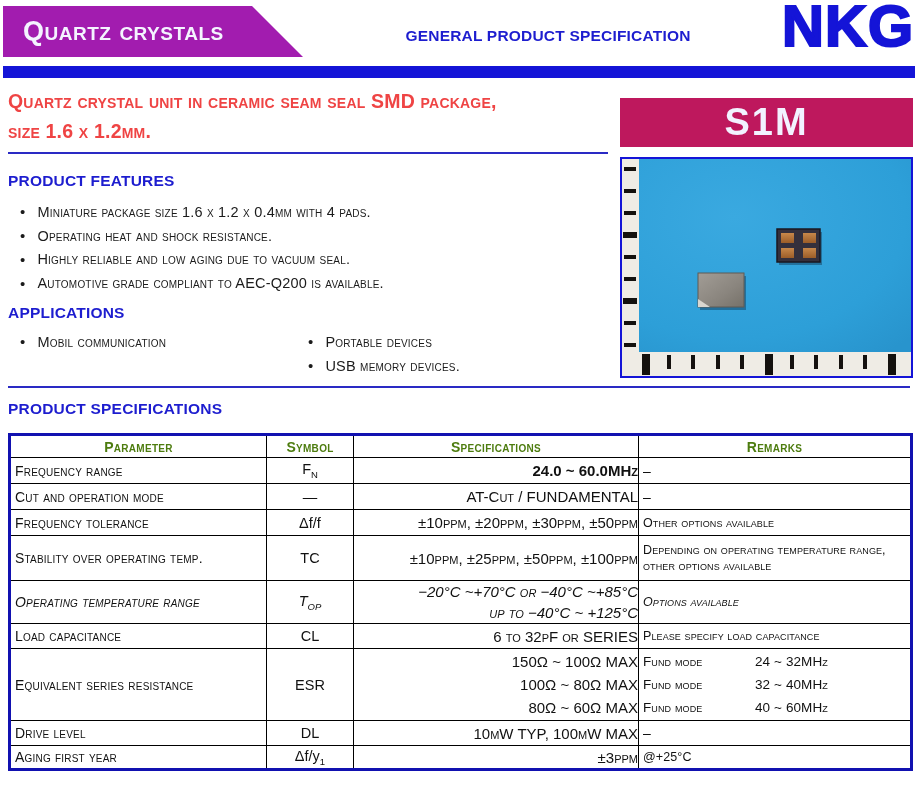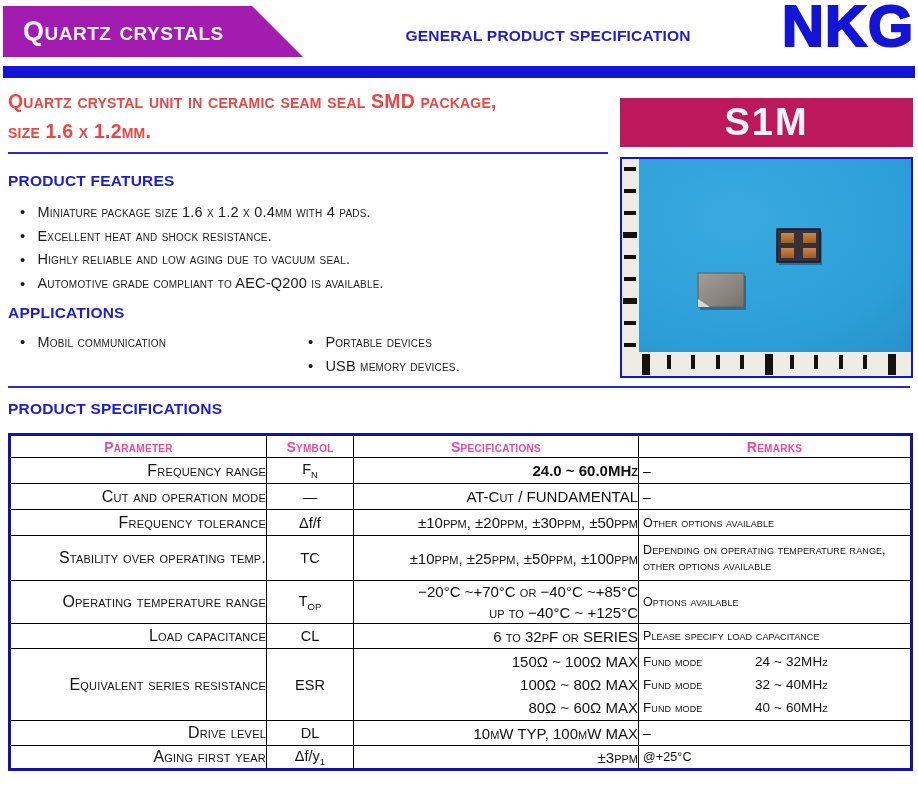--- a/index.html
+++ b/index.html
@@ -69,42 +69,41 @@
   }
 
   
   table.spec {
     position:absolute; left:8px; top:433px; width:902px;
     border-collapse:collapse; border:3px solid #1111b0;
     table-layout:fixed;
   }
   table.spec th, table.spec td { border:1.5px solid #000; overflow:hidden; }
   table.spec th {
-    height:23px; color:#ec4899; font-size:14px; font-weight:bold;
+    height:23px; color:#4d7c0f; font-size:14px; font-weight:bold;
     font-variant:small-caps; letter-spacing:.3px; text-align:center; vertical-align:middle;
   }
   td.param {
-    font-size:16px; font-variant:small-caps; padding-left:4px; vertical-align:middle;
+    font-size:14px; font-variant:small-caps; padding-left:4px; vertical-align:middle;
     letter-spacing:.2px;
-    text-align:right;
   }
   td.symbol { font-size:14.5px; text-align:center; vertical-align:middle; }
   td.symbol sub { font-size:9.5px; }
   td.spec-val { font-size:15px; font-variant:small-caps; text-align:right; vertical-align:middle; }
   td.spec-val .bold { font-weight:bold; }
   td.spec-val .line { line-height:21px; }
   td.remark {
     font-size:12.5px; font-variant:small-caps; padding:1px 3px 1px 4px; vertical-align:middle;
     letter-spacing:.1px; line-height:16px;
   }
   td.remark.dash { font-size:14px; }
   .fund-row { display:flex; font-size:13.5px; line-height:23px; }
   .fund-row .fl { width:112px; }
   .fund-row .fv { }
-  .rh26 { height:26px; } .rh45 { height:45px; } .rh43 { height:43px; }
+  .rh26 { height:26px; } .rh45 { height:45px; } .rh43 { height:43px;font-style:italic; }
   .rh25 { height:25px; } .rh71 { height:71px; } .rh24 { height:24px; }
 </style>
 </head>
 <body>
 
 <div class="page">
 
   <div class="banner-left">
     <span class="banner-text">Quartz crystals</span>
   </div>
@@ -114,21 +113,21 @@
 
   <div class="doc-title">
     <div>Quartz crystal unit in ceramic seam seal SMD package,</div>
     <div>size 1.6 x 1.2mm.</div>
   </div>
   <div class="rule rule1"></div>
 
   <div class="section-heading h-features">PRODUCT FEATURES</div>
   <ul class="plain features-list">
     <li>Miniature  package size 1.6 x 1.2 x 0.4mm with 4 pads.</li>
-    <li>Excellent heat and shock resistance.</li>
+    <li>Operating heat and shock resistance.</li>
     <li>Highly reliable and low aging due to vacuum seal.</li>
     <li>Automotive grade compliant to AEC-Q200 is available.</li>
   </ul>
 
   <div class="section-heading h-apps">APPLICATIONS</div>
   <ul class="plain apps-col1">
     <li>Mobil communication</li>
   </ul>
   <ul class="plain apps-col2">
     <li>Portable devices</li>

